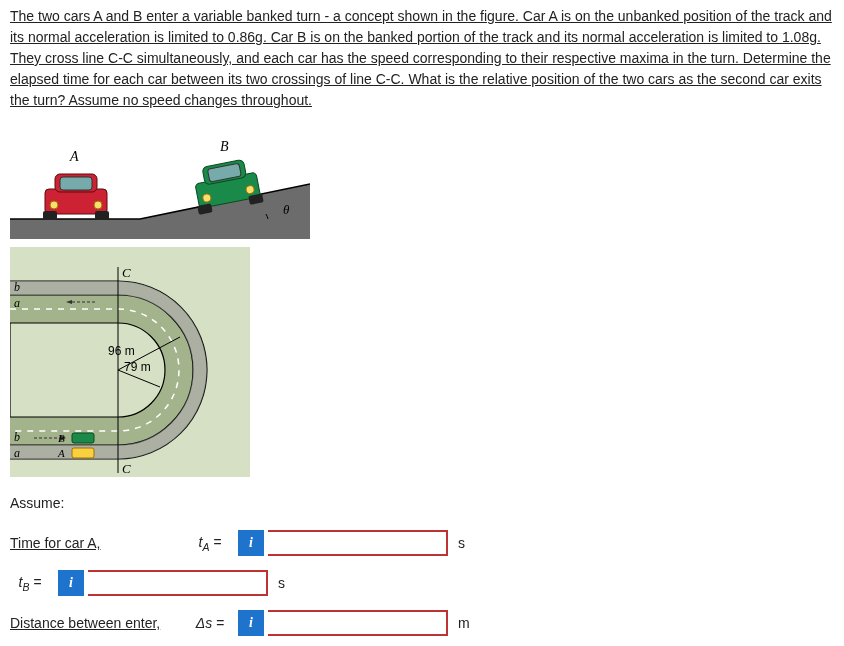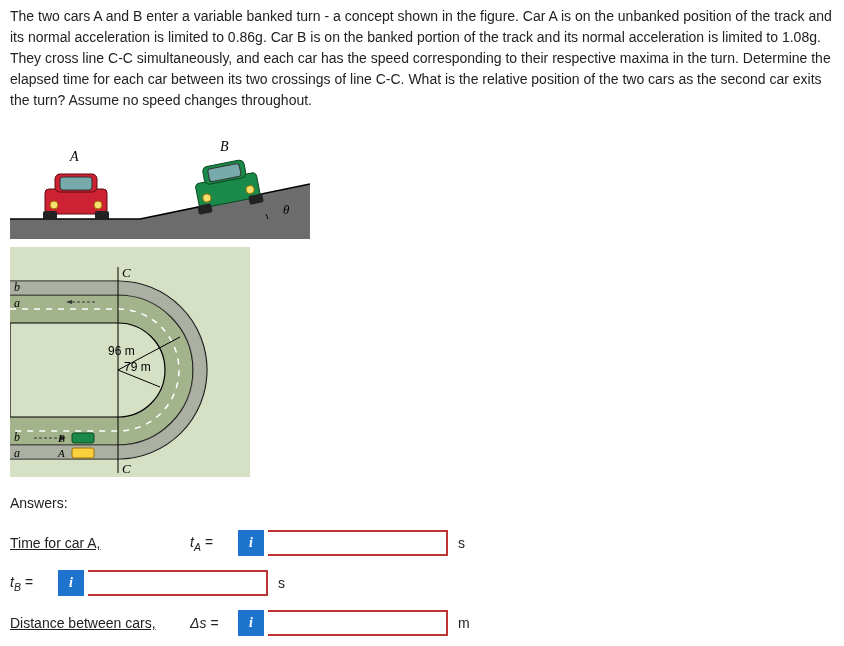--- a/index.html
+++ b/index.html
@@ -1,24 +1,24 @@
 <!DOCTYPE html>
 <html><head>
   <meta charset="utf-8">
   <style>
     * { box-sizing: border-box; margin: 0; padding: 0; }
     body { font-family: Arial, Helvetica, sans-serif; font-size: 14px; color: #222; width: 844px; padding: 6px 10px; background: #fff; }
-    .problem { line-height: 1.5; margin-bottom: 18px; }
+    .problem { line-height: 1.5; margin-bottom: 18px; text-decoration: underline; }
     .figure-block { margin: 10px 0 18px 0; }
     .cars-svg { display: block; }
     .track-svg { display: block; margin-top: 8px; }
     .answers-heading { margin: 18px 0 18px 0; }
     .answer-row { display: flex; align-items: center; margin-bottom: 12px; height: 28px; }
     .answer-label { width: 180px; text-decoration: underline; }
-    .answer-symbol { width: 48px; font-style: italic; text-align: left; padding-right: 8px; white-space: nowrap; }
+    .answer-symbol { width: 48px; font-style: italic; text-align: center; padding-right: 8px; white-space: nowrap; }
     .info-btn { width: 26px; height: 26px; background: #1e73cc; color: #fff; font-family: Georgia, serif; font-weight: bold; font-style: italic; display: flex; align-items: center; justify-content: center; margin-right: 4px; font-size: 14px; }
     .answer-input { width: 180px; height: 26px; border: 2px solid #b33; border-left: none; padding: 0 6px; font-size: 14px; outline: none; }
     .answer-unit { margin-left: 10px; width: 20px; }
     .sub { font-size: 0.75em; vertical-align: sub; font-style: italic; }
   </style>
 </head>
 <body>
 
 <div class="problem">The two cars A and B enter a variable banked turn - a concept shown in the figure. Car A is on the unbanked position of the track and its normal acceleration is limited to 0.86g. Car B is on the banked portion of the track and its normal acceleration is limited to 1.08g. They cross line C-C simultaneously, and each car has the speed corresponding to their respective maxima in the turn. Determine the elapsed time for each car between its two crossings of line C-C. What is the relative position of the two cars as the second car exits the turn? Assume no speed changes throughout.</div>
 
@@ -90,36 +90,36 @@
     <rect x="62" y="186" width="22" height="10" rx="2" fill="#1a8a4a" stroke="#0a4a20"></rect>
     <text x="48" y="195" font-family="serif" font-style="italic" font-size="11">B</text>
 
     <line x1="108" y1="123" x2="170" y2="90" stroke="#000" stroke-width="1"></line>
     <text x="98" y="108" font-size="12">96 m</text>
     <line x1="108" y1="123" x2="150" y2="140" stroke="#000" stroke-width="1"></line>
     <text x="114" y="124" font-size="12">79 m</text>
   </svg>
 </div>
 
-<div class="answers-heading">Answers:</div>
+<div class="answers-heading">Assume:</div>
 
 <div class="answer-row">
   <span class="answer-label">Time for car A,</span>
   <span class="answer-symbol"><span>t</span><span class="sub">A</span><span> =</span></span>
   <div class="info-btn">i</div>
   <input class="answer-input" type="text" value="" style="">
   <span class="answer-unit">s</span>
 </div>
 
 <div class="answer-row">
   <span class="answer-symbol"><span>t</span><span class="sub">B</span><span> =</span></span>
   <div class="info-btn">i</div>
   <input class="answer-input" type="text" value="" style="">
   <span class="answer-unit">s</span>
 </div>
 
 <div class="answer-row">
-  <span class="answer-label">Distance between cars,</span>
+  <span class="answer-label">Distance between enter,</span>
   <span class="answer-symbol"><span>Δs</span><span> =</span></span>
   <div class="info-btn">i</div>
   <input class="answer-input" type="text" value="" style="">
   <span class="answer-unit">m</span>
 </div>
 
 </body></html>

